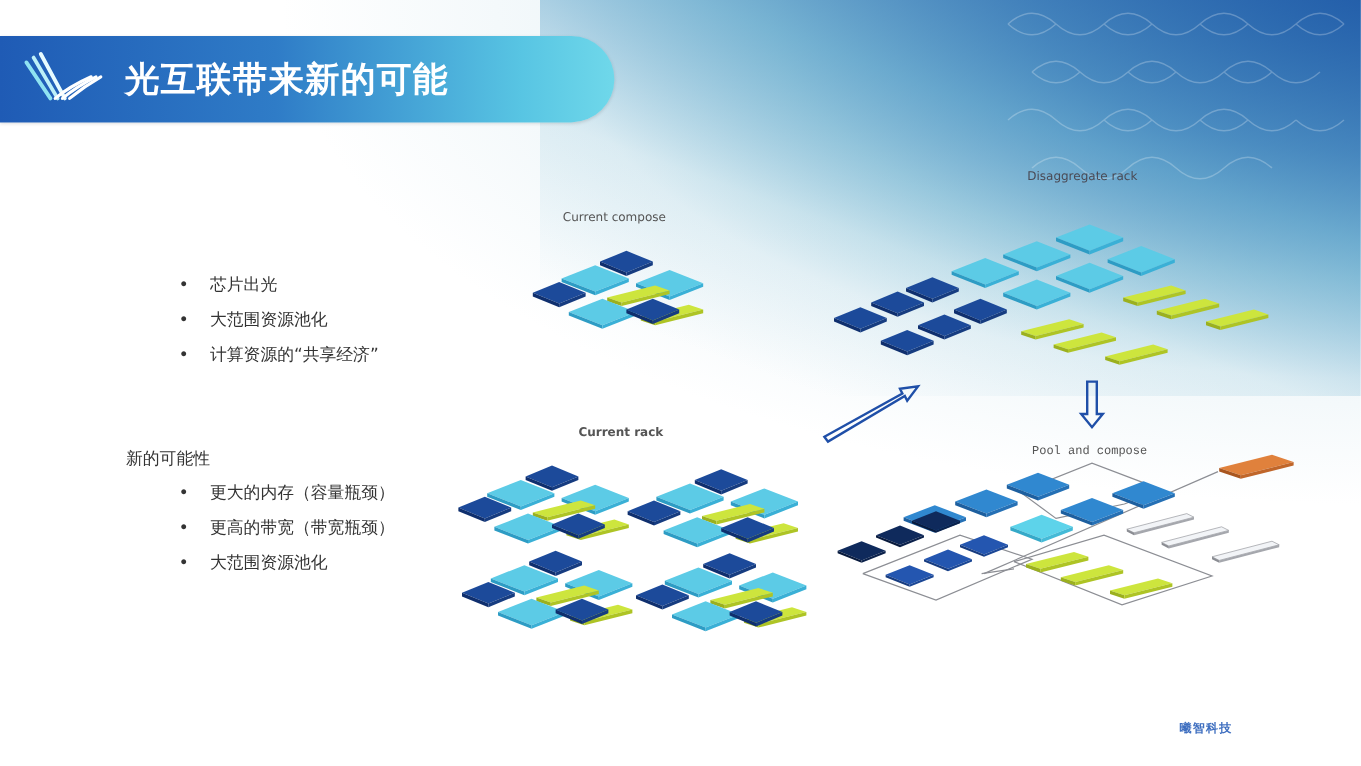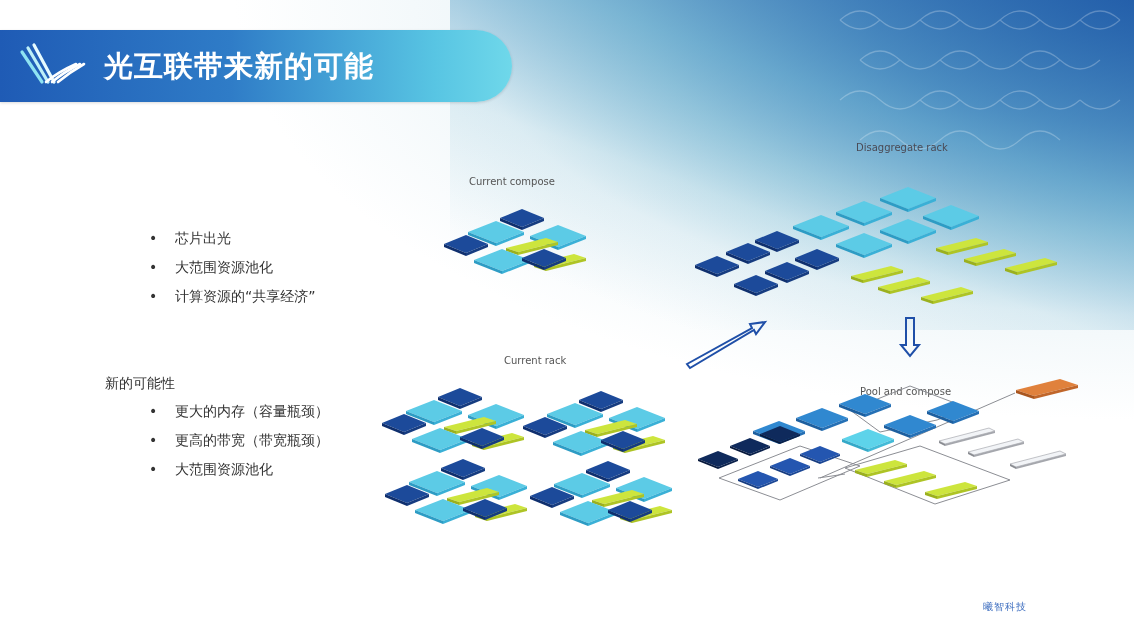--- a/index.html
+++ b/index.html
@@ -14,21 +14,21 @@
     background:linear-gradient(90deg,#1f5bb5 0%,#2f7cc7 45%,#58c5e3 85%,#6fd8ea 100%);
     box-shadow:0 1px 3px rgba(0,0,0,.15);text-align:center;}
   .title-logo{position:absolute;left:18px;top:12px;width:70px;height:48px;}
   .title-text{position:absolute;left:104px;top:14px;color:#ffffff;font-size:29px;font-weight:bold;letter-spacing:1px;font-family:"DejaVu Sans",sans-serif;line-height:44px;}
   .section{position:absolute;left:105px;color:#333;font-size:14px;font-family:"DejaVu Sans",sans-serif;}
   .section .head{height:22px;line-height:22px;}
   .section ul{list-style:none;margin:6px 0 0 0;padding:0;}
   .section li{height:29px;line-height:22px;position:relative;padding-left:70px;}
   .section li .dot{position:absolute;left:44px;top:0;width:10px;}
   .caption{position:absolute;font-size:10px;color:#555;font-family:"DejaVu Sans",sans-serif;white-space:nowrap;}
-  .footer{position:absolute;left:983px;top:600px;font-size:10px;color:#3f6fc0;font-weight:normal;letter-spacing:1px;}
+  .footer{position:absolute;left:983px;top:600px;font-size:10px;color:#3f6fc0;font-weight:bold;letter-spacing:1px;}
   svg.diagram{position:absolute;left:0;top:0;width:1134px;height:638px;overflow:visible;}
 </style>
 </head>
 <body>
 
 <div class="bg"></div>
 <div class="bg2"></div>
 <svg class="hex" viewBox="0 0 304 170">
   <g fill="none" stroke="#ffffff" stroke-width="1.2" opacity="0.7">
     <path d="M10,20 q20,-18 40,0 q20,18 40,0 q20,-18 40,0 q20,18 40,0 q20,-18 40,0 q20,18 40,0 q20,-18 40,0"></path>
@@ -66,23 +66,23 @@
 <div class="section" style="top:372px;">
   <div class="head">新的可能性</div>
   <ul>
     <li><span class="dot">•</span><span>更大的内存（容量瓶颈）</span></li>
     <li><span class="dot">•</span><span>更高的带宽（带宽瓶颈）</span></li>
     <li><span class="dot">•</span><span>大范围资源池化</span></li>
   </ul>
 </div>
 
 <div class="caption" style="left:469px;top:176px;">Current compose</div>
-<div class="caption" style="left:504px;top:355px;">Current rack</div>
+<div class="caption" style="left:482px;top:355px;font-weight:bold;">Current rack</div>
 <div class="caption" style="left:856px;top:142px;color:#4a4a55;">Disaggregate rack</div>
-<div class="caption" style="left:860px;top:386px;">Pool and compose</div>
+<div class="caption" style="left:860px;top:371px;font-family:Liberation Mono, monospace;">Pool and compose</div>
 
 <svg class="diagram" viewBox="0 0 1134 638">
   <defs>
     <g id="sq-dark">
         <polygon points="0,0 22,-9 44,0 22,9" fill="#1c4a9a"></polygon>
         <polygon points="0,0 22,9 22,12 0,3" fill="#0f2f6e"></polygon>
         <polygon points="22,9 44,0 44,3 22,12" fill="#163c80"></polygon>
       </g>
     <g id="sq-cyan">
         <polygon points="0,0 28,-11 56,0 28,11" fill="#5ccbe6"></polygon>

